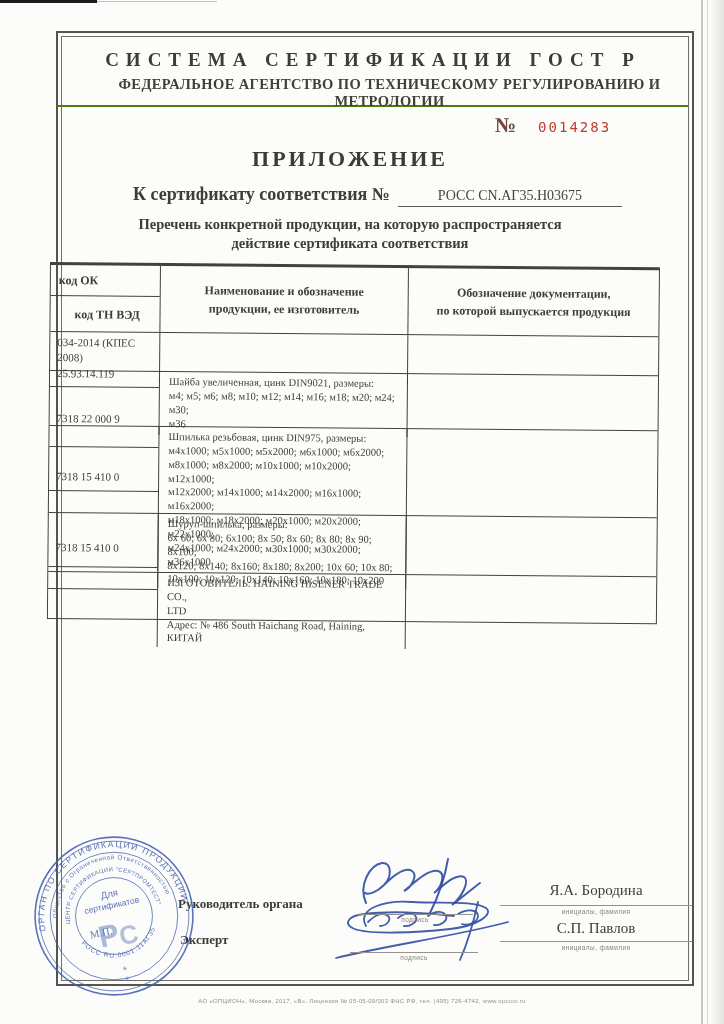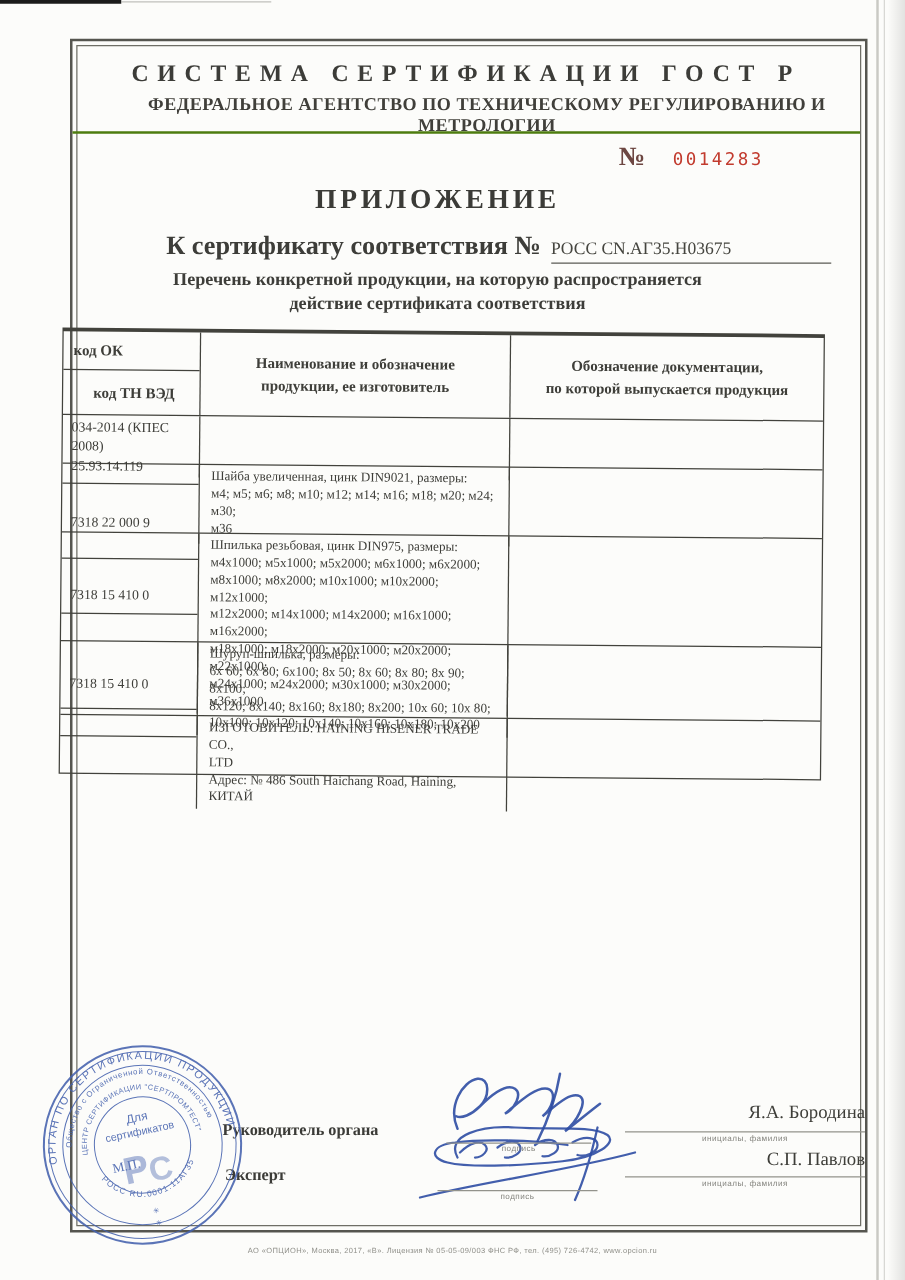--- a/index.html
+++ b/index.html
@@ -24,23 +24,23 @@
   .hdr-line1{margin-top:16px;font-size:19px;font-weight:bold;letter-spacing:7px;color:#3c3c38;}
   .hdr-line2{margin-top:5px;font-size:14.5px;font-weight:bold;letter-spacing:.4px;color:#403f3a;padding-left:33px;}
   
   .serial{position:absolute;left:495px;top:113px;display:flex;align-items:baseline;}
   .serial-prefix{font-size:21px;font-weight:bold;color:#6d4742;}
   .serial-number{margin-left:22px;font-family:"DejaVu Sans Mono",monospace;font-size:14px;
     letter-spacing:2px;color:#c23b2e;}
   .center-abs{position:absolute;left:20px;width:660px;text-align:center;}
   .doc-title{top:146px;font-size:22px;font-weight:bold;letter-spacing:3px;color:#3b3b37;}
   .subtitle-row{position:absolute;left:133px;top:184px;display:flex;align-items:flex-end;}
-  .subtitle-label{font-size:21px;font-weight:bold;color:#3d3d39;padding-bottom:2px;}
+  .subtitle-label{font-size:18px;font-weight:bold;color:#3d3d39;padding-bottom:2px;}
   .cert-value{display:inline-block;width:224px;margin-left:8px;border-bottom:1.5px solid #5a5a54;
-    text-align:left;font-size:14px;color:#45453f;padding-bottom:2px;}
+    text-align:center;font-size:14px;color:#45453f;padding-bottom:2px;}
   .desc1{top:216px;font-size:14.5px;font-weight:bold;color:#3d3d39;}
   .desc2{top:235px;font-size:14.5px;font-weight:bold;color:#3d3d39;}
   
   .prod-table{position:absolute;left:50px;top:262px;width:608px;
     border:1.5px solid #42423c;border-top-width:3px;
     transform:rotate(0.5deg);transform-origin:0 0;background:transparent;}
   .trow{display:grid;grid-template-columns:110px 248px 1fr;}
   .trow + .trow{border-top:1px solid #42423c;}
   .td{border-right:1px solid #42423c;position:relative;}
   .td:last-child{border-right:none;}
@@ -64,21 +64,21 @@
   
   .role{position:absolute;font-size:13px;font-weight:bold;color:#3b3b37;}
   .role1{left:178px;top:896px;} .role2{left:180px;top:932px;text-align:center;}
   .sig-line{position:absolute;border-top:1px solid #93938c;}
   .tiny-label{position:absolute;font-family:"Liberation Sans",sans-serif;font-size:6.5px;
     color:#84847e;text-align:center;letter-spacing:.4px;}
   .sigline1{left:357px;top:914px;width:116px;}
   .siglbl1{left:357px;top:916px;width:116px;}
   .sigline2{left:350px;top:952px;width:128px;}
   .siglbl2{left:350px;top:954px;width:128px;}
-  .name-block{position:absolute;left:500px;width:192px;text-align:right;}
+  .name-block{position:absolute;left:500px;width:192px;text-align:center;}
   .person-name{font-size:15px;color:#3e3e39;}
   .nameline{border-top:1px solid #93938c;position:absolute;left:500px;width:192px;}
   .name1{top:882px;} .nline1{top:905px;} .nlbl1{left:500px;top:908px;width:192px;}
   .name2{top:920px;} .nline2{top:941px;} .nlbl2{left:500px;top:944px;width:192px;}
   .sig-svg{position:absolute;}
   .sig1{left:348px;top:855px;}
   .sig2{left:328px;top:892px;}
   
   .stamp{position:absolute;left:28px;top:830px;width:172px;height:172px;
     transform:rotate(-12deg);opacity:.88;}

